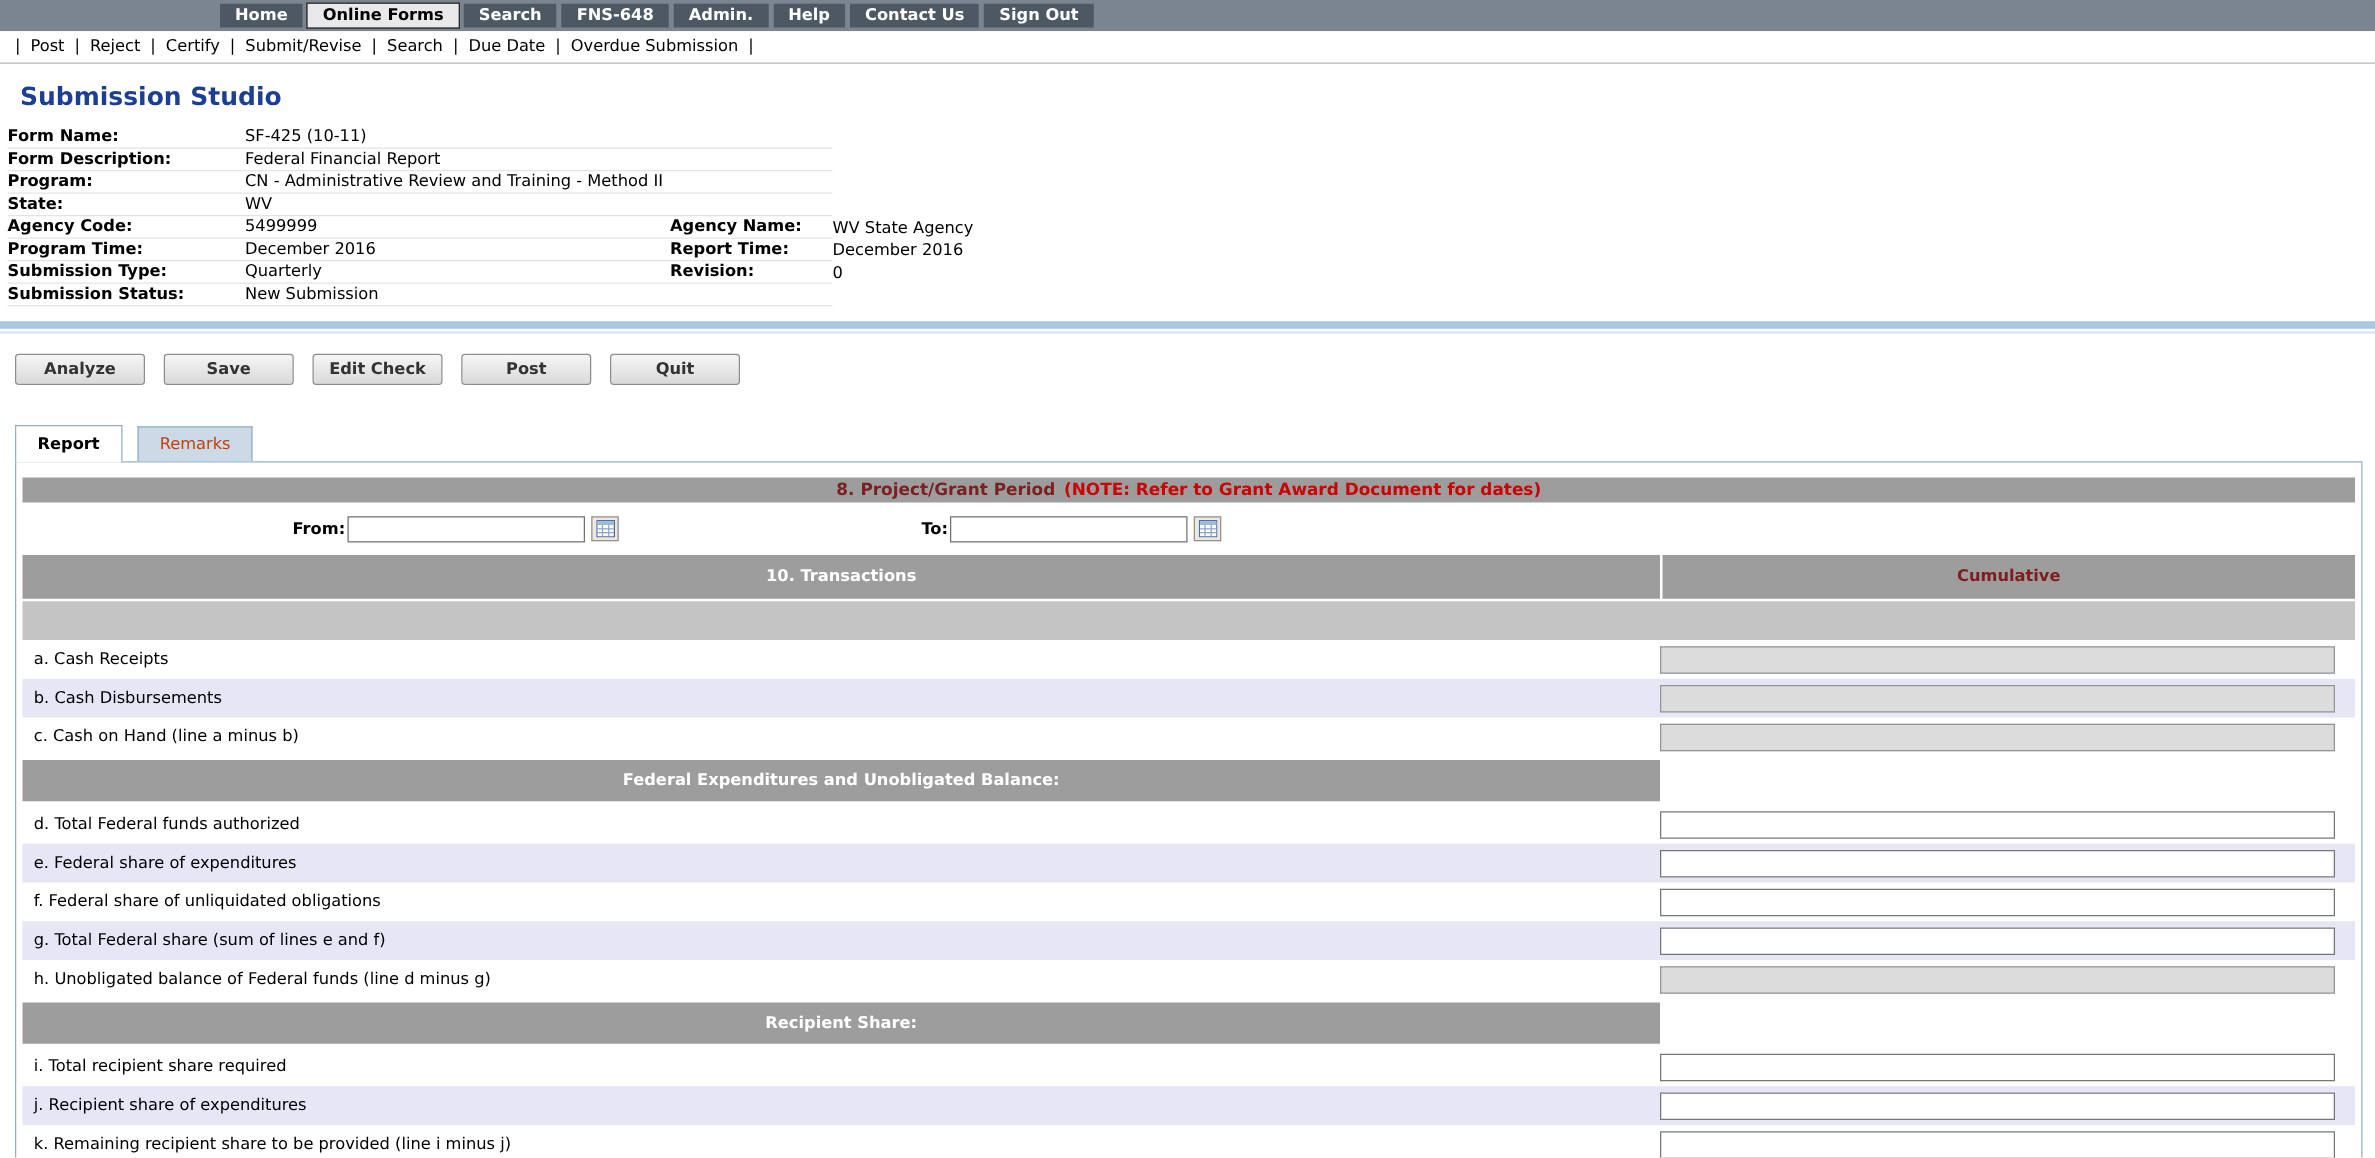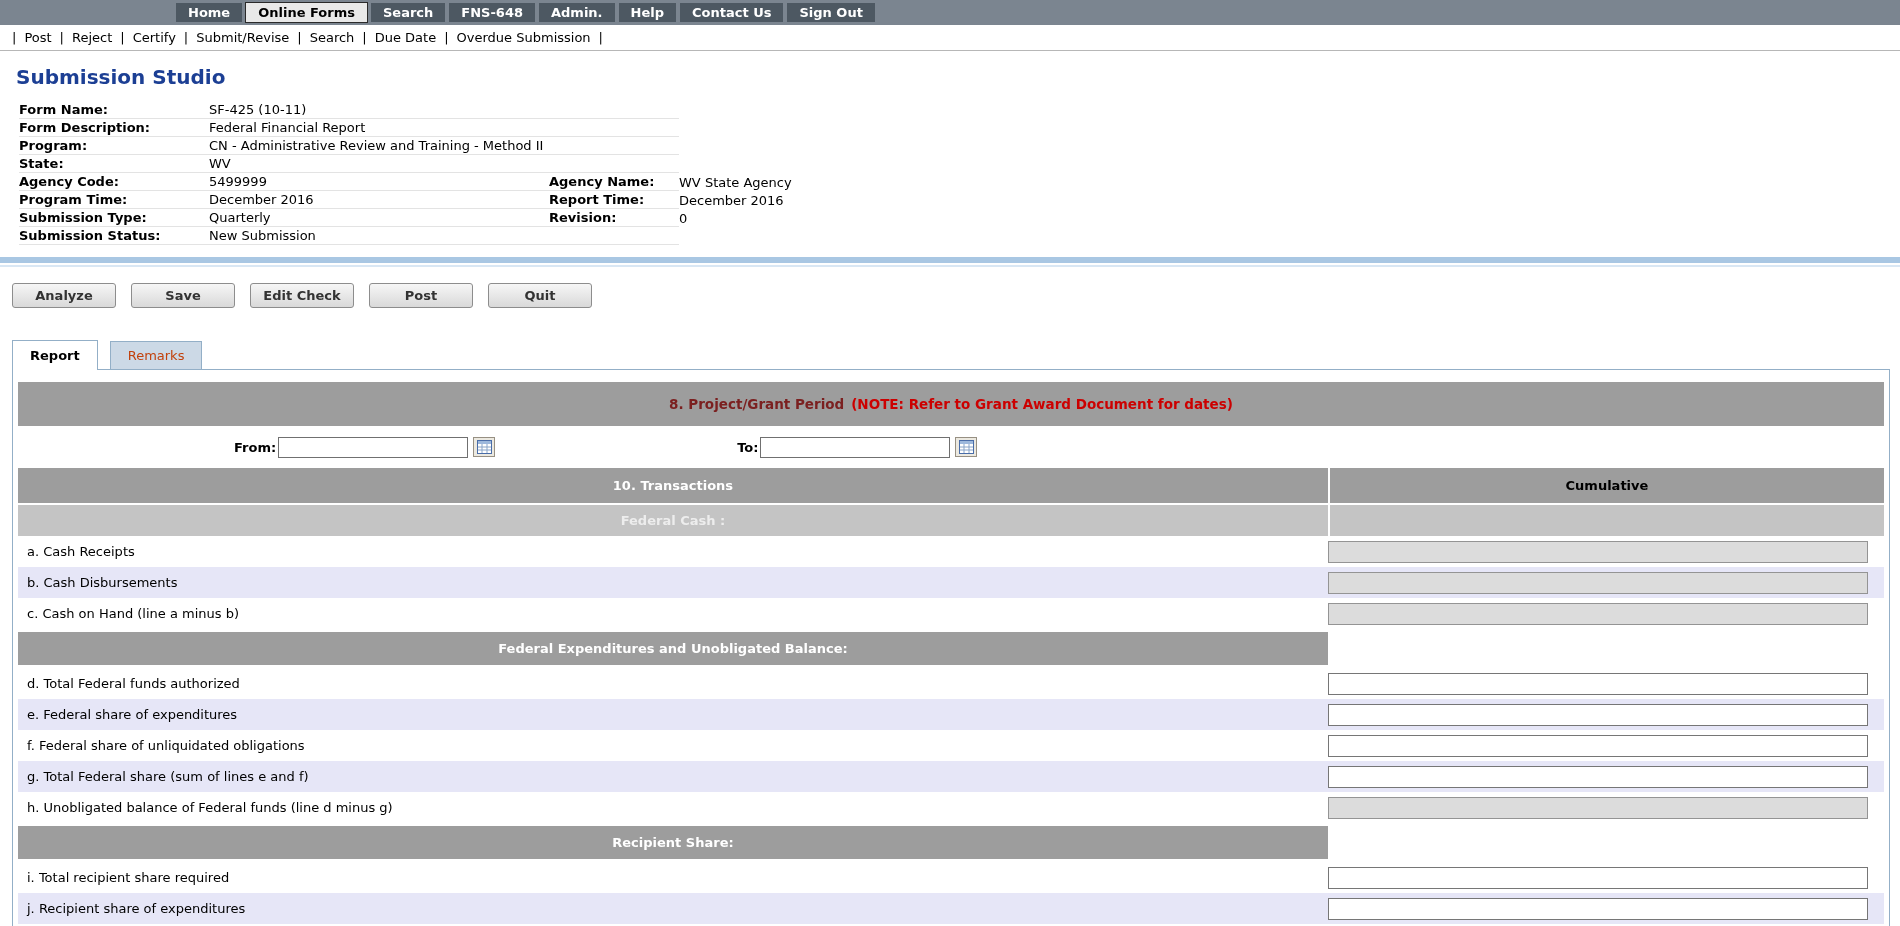--- a/index.html
+++ b/index.html
@@ -16,21 +16,21 @@
   
   .menubar { height: 26px; display: flex; align-items: center; padding-left: 4px;
              border-bottom: 1px solid #b7b7b7; background: #fff; font-size: 13px; }
   .sep { margin: 0 8px; color: #000; }
   .mitem { color: #000; cursor: pointer; white-space: nowrap; }
 
   
   .page-title { color: #1c3f94; font-size: 20px; font-weight: bold; margin: 14px 0 12px 16px; }
 
   
-  .info { margin-left: 19px; width: 1100px; }
+  .info { margin-left: 6px; width: 1100px; }
   .info-row { display: grid; grid-template-columns: 190px 340px 130px 1fr; height: 18px; align-items: center; }
   .icell { border-bottom: 1px solid #e3e3e3; height: 100%; line-height: 17px; white-space: nowrap; overflow: visible; }
   .ilabel { font-weight: bold; }
   .span2 { grid-column: 2 / 4; }
   .last { border-bottom: none; line-height: 17px; white-space: nowrap; }
 
   
   .divider { margin-top: 12px; height: 6px; background: #a9c7e3; width: 100%; }
   .divider2 { margin-top: 2px; height: 2px; background: #d9e7f4; width: 100%; }
 
@@ -43,37 +43,37 @@
   
   .tabs { display: flex; gap: 12px; margin: 32px 0 0 12px; align-items: flex-end; position: relative; z-index: 2; }
   .tab2 { padding: 0 17px; border: 1px solid #93afc7; border-bottom: none; font-size: 13px;
           display: flex; align-items: center; cursor: pointer; }
   .tab2.active { background: #fff; font-weight: bold; height: 30px; margin-bottom: -1px; }
   .tab2.inactive { background: #ccd9e6; color: #c2410c; height: 28px; }
 
   
   .panel { margin: 0 10px 0 12px; border: 1px solid #93afc7; background: #fff; height: 600px; padding: 0 5px; position: relative; z-index: 1; }
 
-  .phead { margin-top: 12px; background: #9d9d9d; height: 44px; display: flex; align-items: center; justify-content: center;
+  .phead { margin-top: 12px; background: #9d9d9d; height: 20px; display: flex; align-items: center; justify-content: center;
            font-weight: bold; font-size: 13.5px; }
   .pht { color: #7b2020; }
   .phn { color: #cc0000; margin-left: 7px; }
 
   .fromto { height: 34px; margin: 4px 0; display: flex; align-items: center; padding-left: 216px; }
   .ftl { font-weight: bold; }
   .ftl2 { margin-left: 242px; }
   .dateinput { width: 190px; height: 21px; border: 1px solid #707070; margin-left: 2px; padding: 0 3px;
                font: 13px "DejaVu Sans", sans-serif; }
   .calbtn { width: 22px; height: 20px; margin-left: 5px; background: #ece9e0; border: 1px solid #979083;
             display: inline-flex; align-items: center; justify-content: center; cursor: pointer; }
 
   .thead { display: flex; gap: 2px; height: 35px; margin-bottom: 2px; }
   .thead .lc { width: 70.2%; background: #9d9d9d; color: #fff; font-weight: bold;
                display: flex; align-items: center; justify-content: center; }
-  .thead .rc { flex: 1; background: #9d9d9d; color: #000000; font-weight: bold;
+  .thead .rc { flex: 1; background: #9d9d9d; color: #7f1d1d; font-weight: bold;
                display: flex; align-items: center; justify-content: center; }
 
   .trow { display: flex; height: 31px; align-items: center; }
   .trow.stripe { background: #e6e6f7; }
   .tlabel { width: 70.2%; padding-left: 9px; }
   .tcell { flex: 1; padding-right: 16px; }
   .amount { width: 100%; height: 22px; border: 1px solid #767676; background: #fff; padding: 0 3px;
             font: 13px "DejaVu Sans", sans-serif; }
   .amount.off { background: #dcdcdc; border-color: #949494; }
 
@@ -217,21 +217,20 @@
     </span>
   </div>
 
   <div class="thead">
     <div class="lc">10. Transactions</div>
     <div class="rc">Cumulative</div>
   </div>
 
   <div>
       <div class="subrow">
-        <div class="sl">Federal Cash :</div>
         <div class="sr"></div>
       </div>
       <div class="trow">
         <div class="tlabel">a. Cash Receipts</div>
         <div class="tcell"><input type="text" class="amount off" disabled="" style=""></div>
       </div>
       <div class="trow stripe">
         <div class="tlabel">b. Cash Disbursements</div>
         <div class="tcell"><input type="text" class="amount off" disabled="" style=""></div>
       </div>

